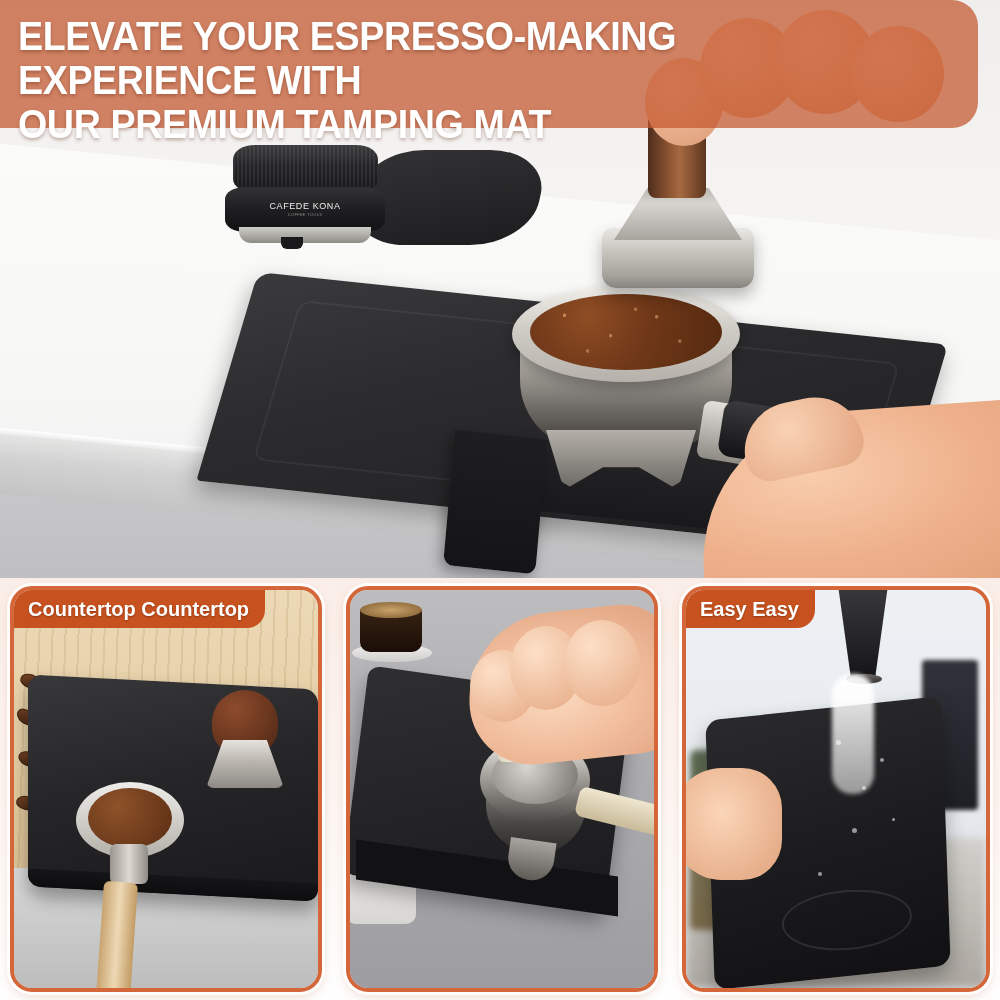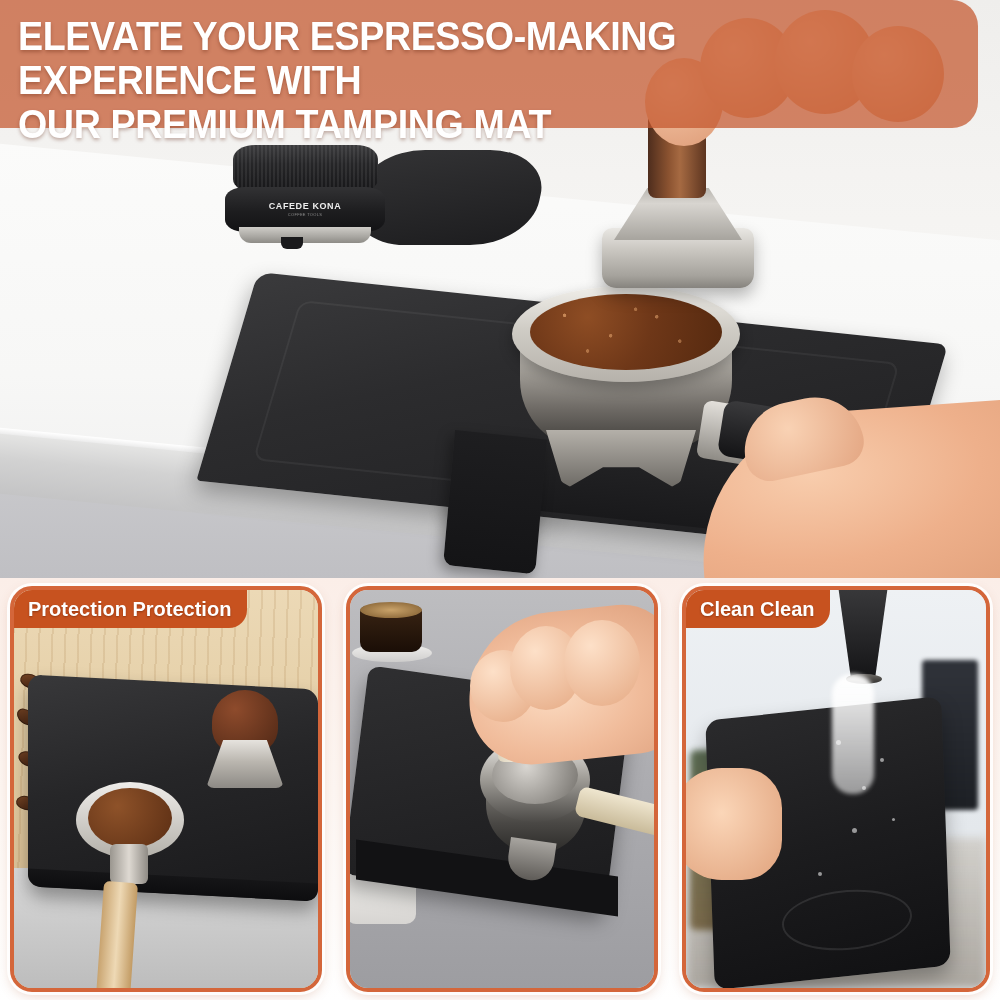--- a/index.html
+++ b/index.html
@@ -60,21 +60,21 @@
   .dist-upper{ position:absolute; left:8px; top:0; width:145px; height:48px;
       background:linear-gradient(180deg,#3b3b3d 0%,#252527 40%,#161618 100%);
       border-radius:22px/14px;
       background-image:repeating-linear-gradient(90deg,rgba(255,255,255,.07) 0 2px, rgba(0,0,0,0) 2px 4px),
                        linear-gradient(180deg,#3b3b3d 0%,#252527 40%,#161618 100%);
   }
   .dist-lower{ position:absolute; left:0; top:42px; width:160px; height:45px;
       background:linear-gradient(180deg,#323234 0%,#1d1d1f 55%,#121214 100%);
       border-radius:20px/12px; }
   .dist-brand{ position:absolute; left:0; top:56px; width:160px; text-align:center;
-      color:#ededed; font-size:9px; font-weight:700; letter-spacing:.6px; }
+      color:#ededed; font-size:9px; font-weight:400; letter-spacing:.6px; }
   .dist-sub{ position:absolute; left:0; top:67px; width:160px; text-align:center;
       color:#8d8d8d; font-size:4px; letter-spacing:.3px; }
   .dist-base{ position:absolute; left:14px; top:82px; width:132px; height:16px;
       background:linear-gradient(180deg,#cfcdc8 0%,#a9a7a2 60%,#8d8b86 100%);
       border-radius:0 0 12px 12px; }
   .dist-notch{ position:absolute; left:56px; top:92px; width:22px; height:12px;
       background:#1a1a1c; border-radius:0 0 6px 6px; }
   .dist-shadow{ position:absolute; left:355px; top:150px; width:185px; height:95px;
       background:linear-gradient(170deg,#2b2b2d,#131315);
       border-radius:60px/44px; transform:skewX(-12deg); opacity:.96; }
@@ -336,21 +336,21 @@
         </div>
         <div class="p1-mat"></div>
         <div class="p1-mat-edge"></div>
         <div class="p1-tamper-h"></div>
         <div class="p1-tamper-b"></div>
         <div class="p1-pf-ring"></div>
         <div class="p1-pf-cof"></div>
         <div class="p1-pf-neck"></div>
         <div class="p1-pf-stick"></div>
       </div>
-      <div class="ptitle">Protection Protection</div>
+      <div class="ptitle">Countertop Countertop</div>
     </div>
 
     <div class="panel p2">
       <div class="photo">
         <div class="p2-bg"></div>
         <div class="p2-cup-s"></div>
         <div class="p2-cup"></div>
         <div class="p2-cup-l"></div>
         <div class="p2-jar"></div>
         <div class="p2-mat"></div>
@@ -381,17 +381,17 @@
         <div class="water"></div>
         <div class="splash"></div>
         <div class="p3-hand"></div>
         <div class="drop" style="left:150px;top:150px;width:5px;height:5px"></div>
         <div class="drop" style="left:176px;top:196px;width:4px;height:4px"></div>
         <div class="drop" style="left:194px;top:168px;width:4px;height:4px"></div>
         <div class="drop" style="left:166px;top:238px;width:5px;height:5px"></div>
         <div class="drop" style="left:206px;top:228px;width:3px;height:3px"></div>
         <div class="drop" style="left:132px;top:282px;width:4px;height:4px"></div>
       </div>
-      <div class="ptitle">Clean Clean</div>
+      <div class="ptitle">Easy Easy</div>
     </div>
 
   </div>
 </div>
 
 </body></html>

